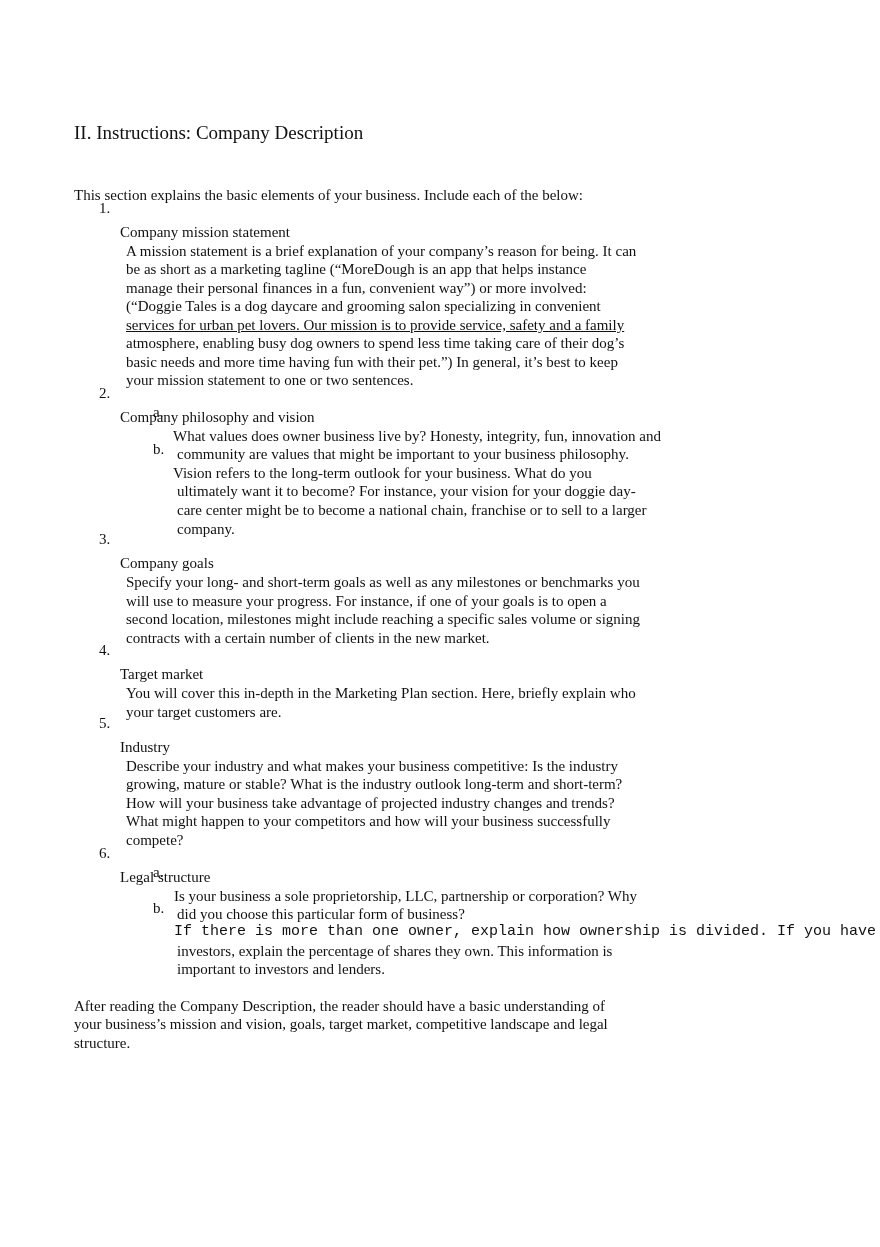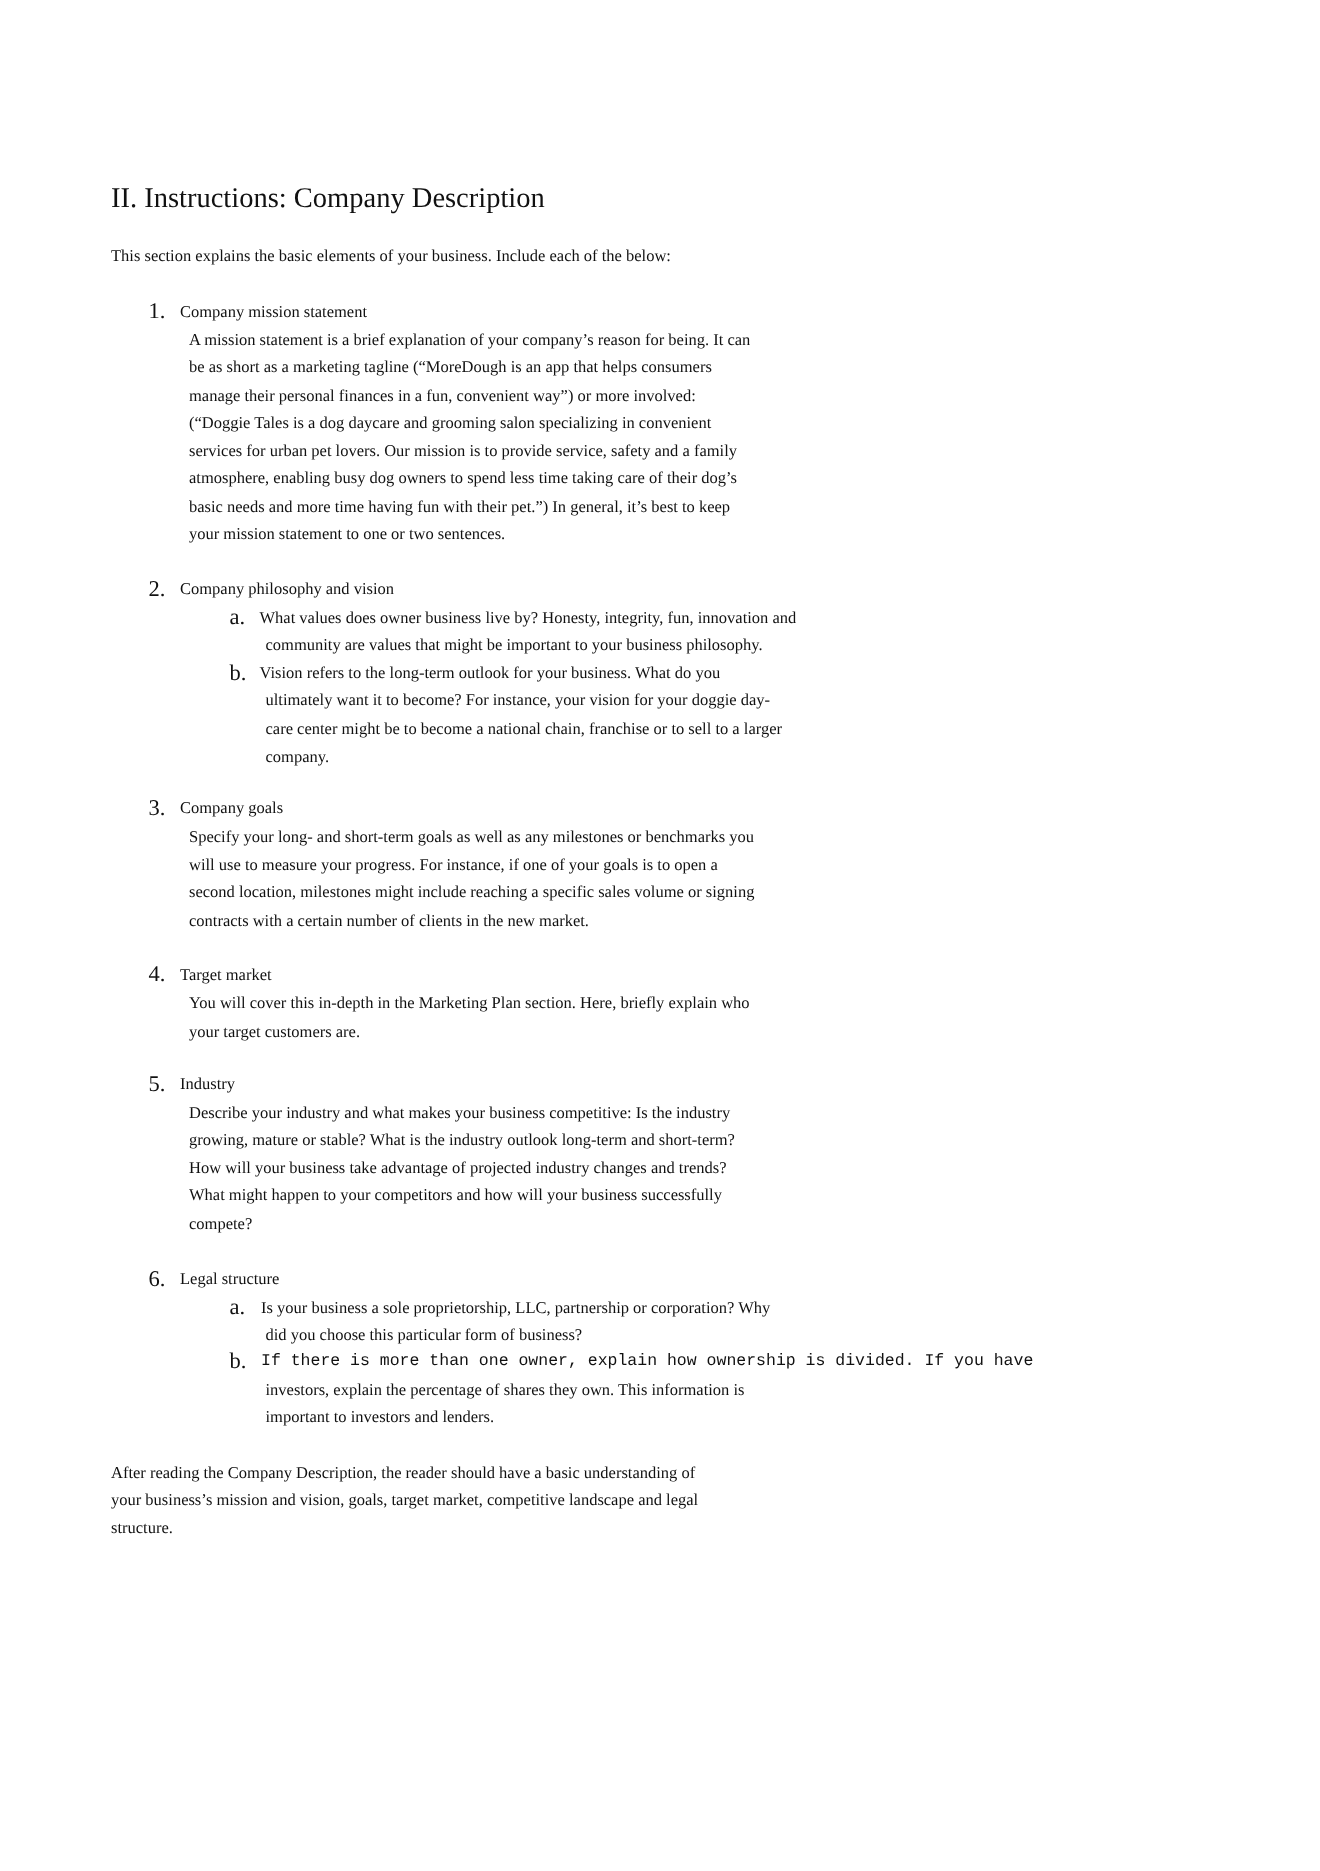--- a/index.html
+++ b/index.html
@@ -1,36 +1,36 @@
 <!DOCTYPE html>
 <html><head>
 <meta charset="utf-8">
 <style>
   html, body { margin: 0; padding: 0; background: #ffffff; }
   body { width: 880px; height: 1247px; position: relative; overflow: hidden;
          font-family: "Liberation Serif", "DejaVu Serif", serif; color: #111; }
-  .ln { position: absolute; white-space: nowrap; font-size: 11px; line-height: 18px; }
+  .ln { position: absolute; white-space: nowrap; font-size: 15px; line-height: 18px; margin-top: 24px; }
   .title { position: absolute; left: 74px; top: 121px; font-size: 19px; line-height: 24px; white-space: nowrap; }
   .num { position: absolute; font-size: 15px; line-height: 18px; }
 </style>
 </head>
 <body>
 
 <div>
   <div class="title">II. Instructions: Company Description</div>
   <div class="ln" style="left:74px;top:162px;">This section explains the basic elements of your business. Include each of the below:</div>
 
   <div>
     <span class="num" style="left:99px;top:199px;">1.</span>
     <span class="ln" style="left:120px;top:199px;">Company mission statement</span>
     <span class="ln" style="left:126px;top:218px;">A mission statement is a brief explanation of your company’s reason for being. It can</span>
-    <span class="ln" style="left:126px;top:236px;">be as short as a marketing tagline (“MoreDough is an app that helps consumers</span>
+    <span class="ln" style="left:126px;top:236px;">be as short as a marketing tagline (“MoreDough is an app that helps instance</span>
     <span class="ln" style="left:126px;top:255px;">manage their personal finances in a fun, convenient way”) or more involved:</span>
     <span class="ln" style="left:126px;top:273px;">(“Doggie Tales is a dog daycare and grooming salon specializing in convenient</span>
-    <span class="ln" style="left:126px;top:292px;">services for urban pet lovers. Our mission is to provide service, safety and a family</span>
+    <span class="ln" style="left:126px;top:292px;text-decoration:underline;">services for urban pet lovers. Our mission is to provide service, safety and a family</span>
     <span class="ln" style="left:126px;top:310px;">atmosphere, enabling busy dog owners to spend less time taking care of their dog’s</span>
     <span class="ln" style="left:126px;top:329px;">basic needs and more time having fun with their pet.”) In general, it’s best to keep</span>
     <span class="ln" style="left:126px;top:347px;">your mission statement to one or two sentences.</span>
   </div>
 
   <div>
     <span class="num" style="left:99px;top:384px;">2.</span>
     <span class="ln" style="left:120px;top:384px;">Company philosophy and vision</span>
     <span class="num" style="left:153px;top:403px;">a.</span>
     <span class="ln" style="left:173px;top:403px;">What values does owner business live by? Honesty, integrity, fun, innovation and</span>

